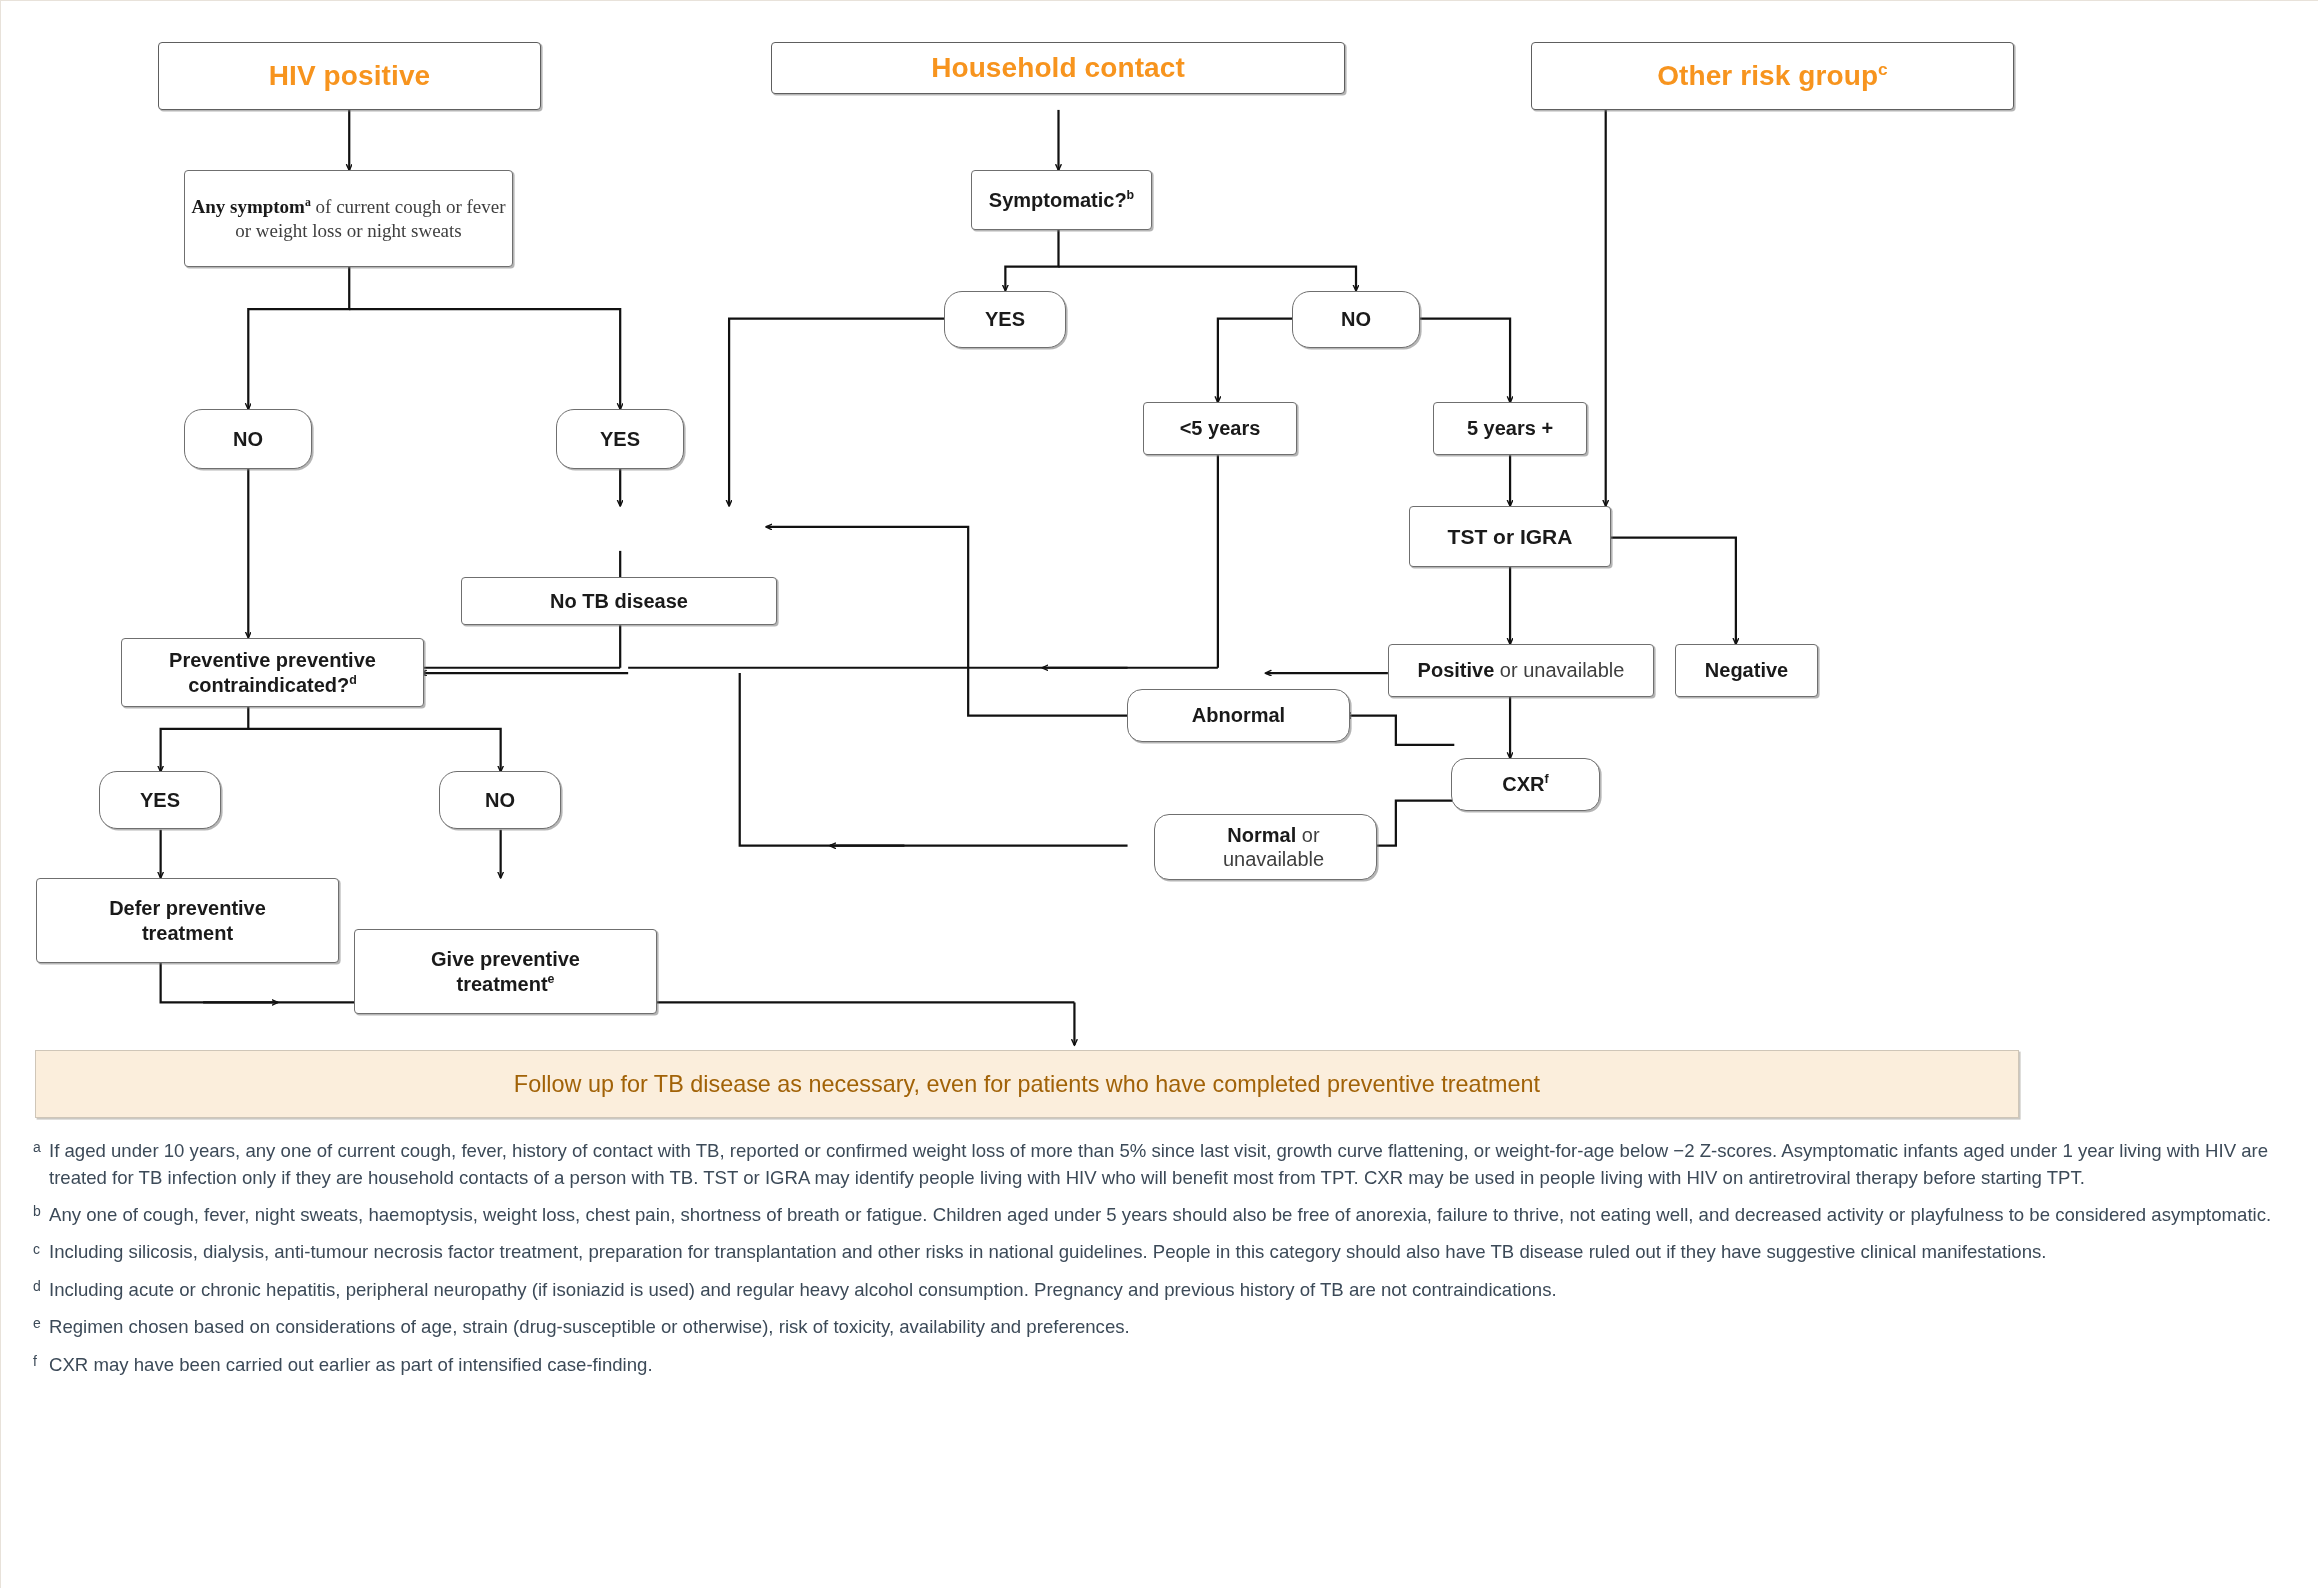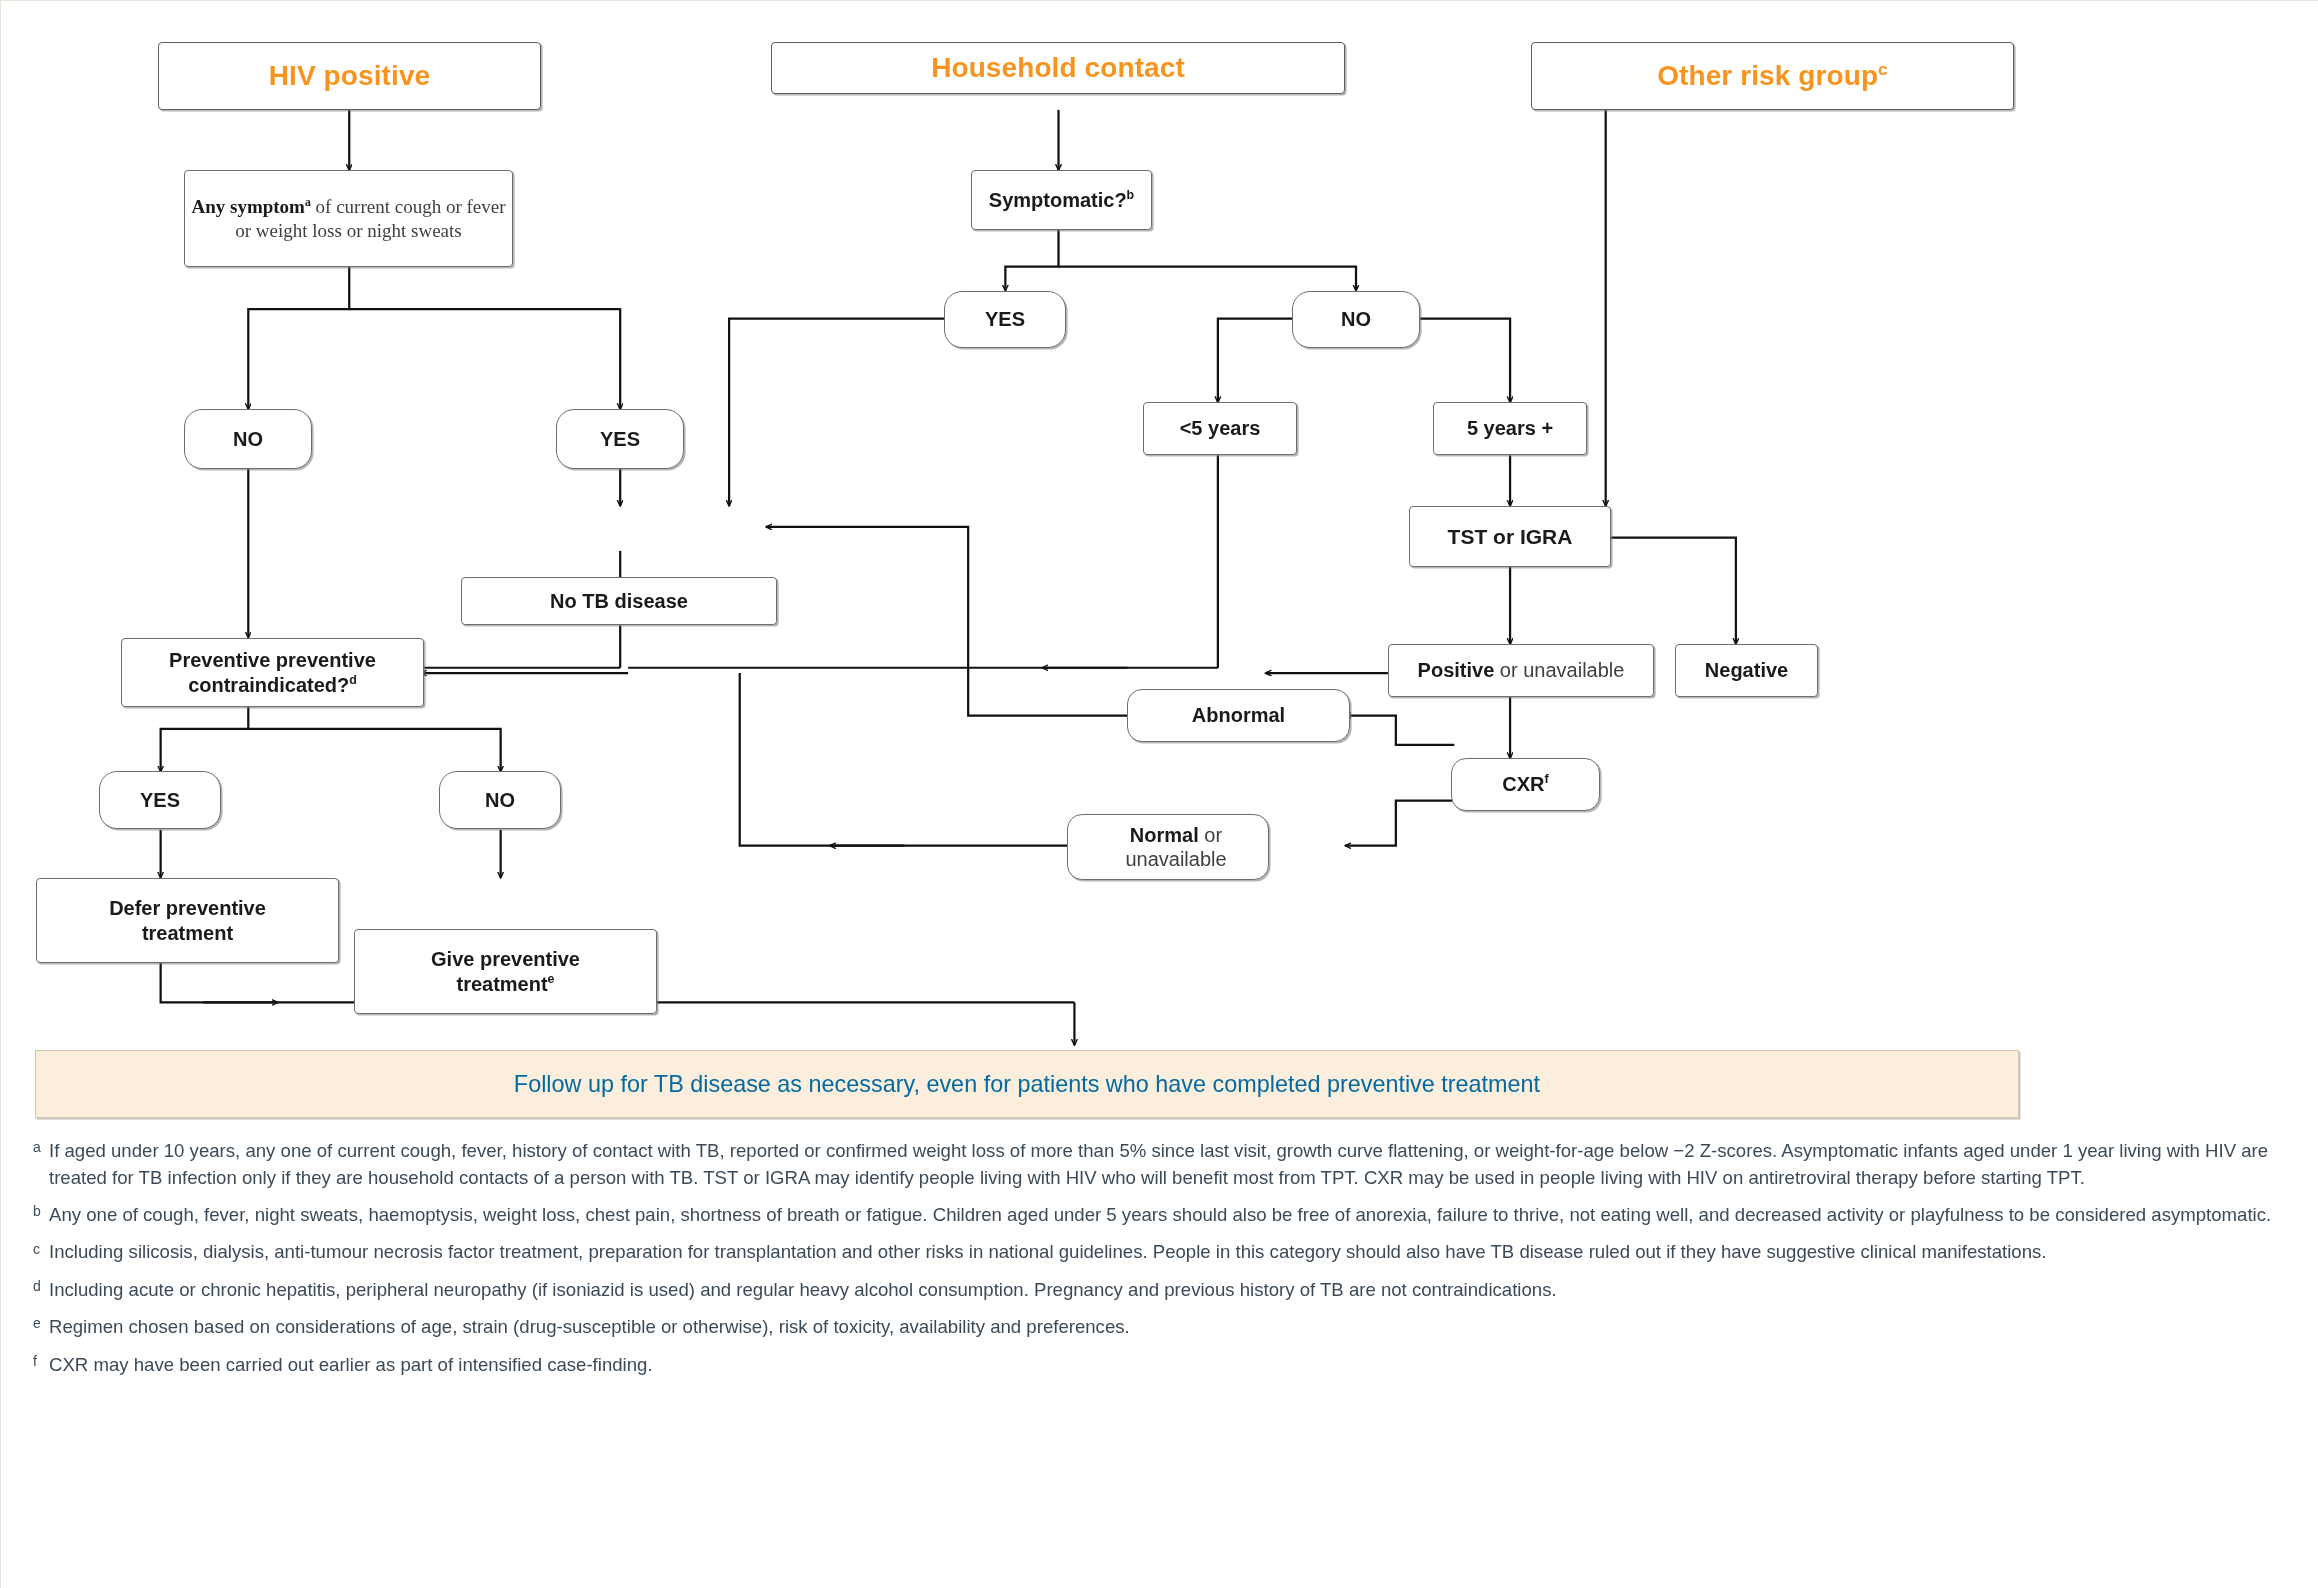--- a/index.html
+++ b/index.html
@@ -41,21 +41,21 @@
   .f40{font-size:21px;}
   .f38{font-size:20px;}
   .f36{font-size:19px;font-family:Liberation Serif, serif;}
   sup{font-size:.62em;vertical-align:super;line-height:0;font-weight:bold;}
 
   
   #banner{
     position:absolute;left:34px;top:1049px;width:1982px;height:66px;
     background:#FBEEDC;border:1.1px solid #cfc6b8;
     display:flex;align-items:center;justify-content:center;
-    font-size:23.4px;color:#0369a1;
+    font-size:23.4px;color:#a16207;
     box-shadow:1.6px 1.6px 0 rgba(150,145,135,.5);
   }
 
   
   #notes{
     position:absolute;left:32px;top:1137px;width:2258px;
     color:#3c4a58;font-size:18.6px;line-height:1.44;
   }
   .note{display:flex;margin-bottom:10.6px;}
   .note .mk{width:16px;flex:none;font-size:14px;line-height:1.0;padding-top:2.1px;}
@@ -204,21 +204,21 @@
     </div>
 
     <div class="node pill f38 bold" style="left:1126px;top:688px;width:223px;height:53px;">
       <span class="t">Abnormal</span>
     </div>
 
     <div class="node pill f38 bold" style="left:1450px;top:757px;width:149px;height:53px;">
       <span class="t"><span>CXR</span><sup>f</sup></span>
     </div>
 
-    <div class="node pill f38" style="left:1066px;top:813px;width:202px;height:66px;padding-left:16px;">
+    <div class="node pill f38" style="left:1153px;top:813px;width:223px;height:66px;padding-left:16px;">
       <span class="t"><span class="bold">Normal</span><span class="norm"> or</span><br><span class="norm">unavailable</span></span>
     </div>
 
     <div class="node round f38 bold" style="left:98px;top:770px;width:122px;height:58px;">
       <span class="t">YES</span>
     </div>
     <div class="node round f38 bold" style="left:438px;top:770px;width:122px;height:58px;">
       <span class="t">NO</span>
     </div>
 

